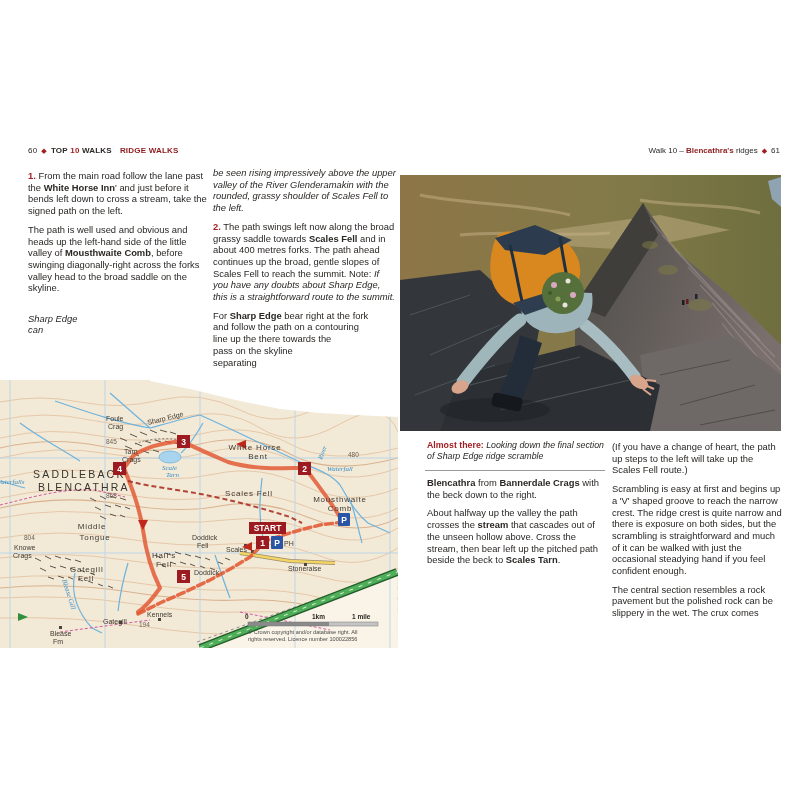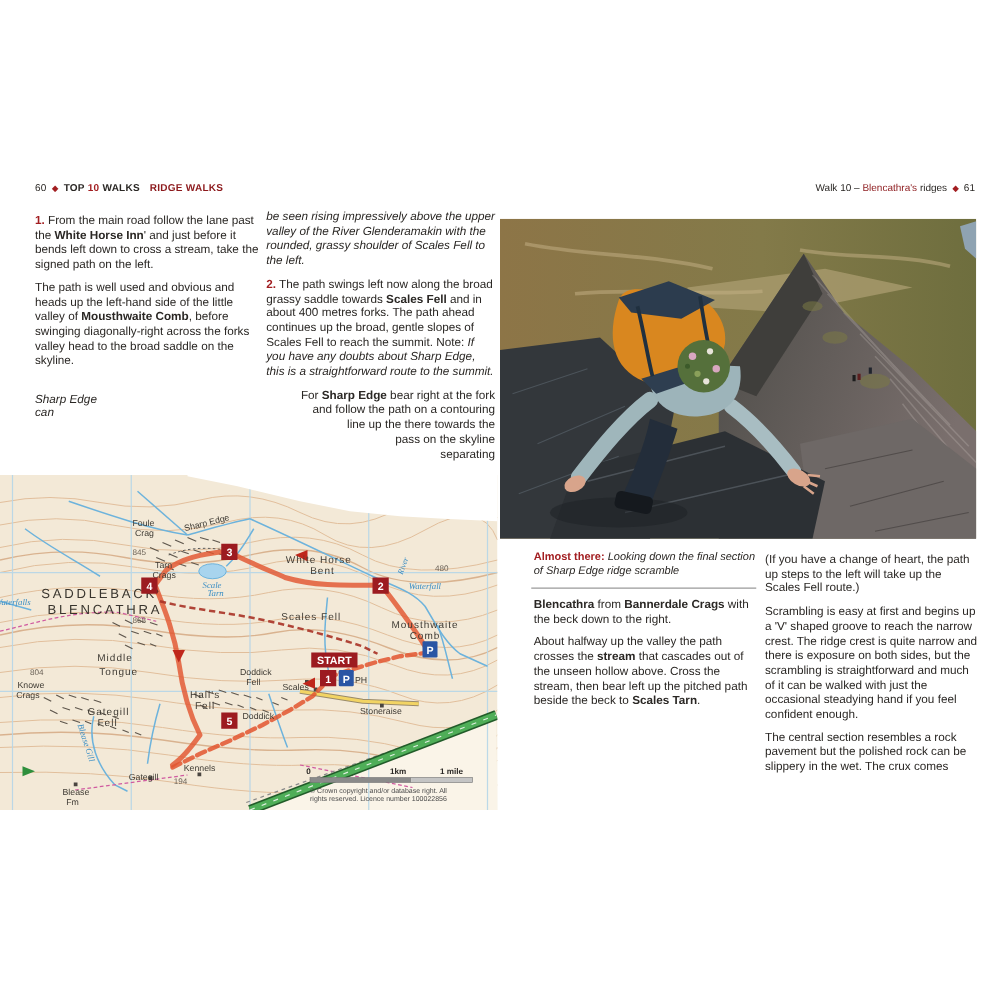--- a/index.html
+++ b/index.html
@@ -7,28 +7,28 @@
   html,body{margin:0;padding:0}
   body{width:800px;height:800px;background:#ffffff;font-family:"Liberation Sans",sans-serif;color:var(--ink);position:relative;overflow:hidden}
   .abs{position:absolute}
   .hdr{font-size:8px;letter-spacing:.2px;white-space:nowrap}
   .hdr .pgno{color:#2a2724}
   .hdr .dia{color:var(--red);font-size:7px;padding:0 4px}
   .hdr .series{font-weight:bold;color:#2a2724}
   .hdr .ten{font-weight:bold;color:var(--red)}
   .hdr .section{font-weight:bold;color:#8c191c;padding-left:8px}
   .hdr-r{font-size:8px;white-space:nowrap;text-align:right}
-  .hdr-r .bold-red{color:#8c191c;font-weight:normal}
+  .hdr-r .bold-red{color:#8c191c;font-weight:bold}
   .col p{margin:0 0 7px 0;font-size:9.4px;line-height:11.7px}
   .walk-title{color:var(--red);font-weight:bold;font-size:13.5px;margin:0 0 6px 0}
   .st-b{font-weight:bold}
   .st-i{font-style:italic}
   .st-r{color:var(--red);font-weight:bold}
   .st-rb{color:var(--red);font-weight:bold}
-  .center-wrap{text-align:right}
+  .center-wrap{text-align:left}
   .caption{font-size:8.8px;line-height:11px}
   .cap-rule{background:#9a9a9a;height:1px}
   svg text{font-family:"Liberation Sans",sans-serif;fill:var(--mapink)}
   svg text.water{font-family:"Liberation Serif",serif;font-style:italic;fill:var(--blue)}
   svg text.spot{font-size:6.5px;fill:#6b6257}
   svg text.fell{font-size:8px;letter-spacing:.8px}
   svg text.place{font-size:7px}
   svg text.big{font-size:10.5px;letter-spacing:2.2px;fill:#38342d}
   svg text.mk{font-size:8.5px;font-weight:bold;fill:#ffffff;text-anchor:middle}
   svg text.tiny{font-size:5.6px;fill:#4a4a4a}

